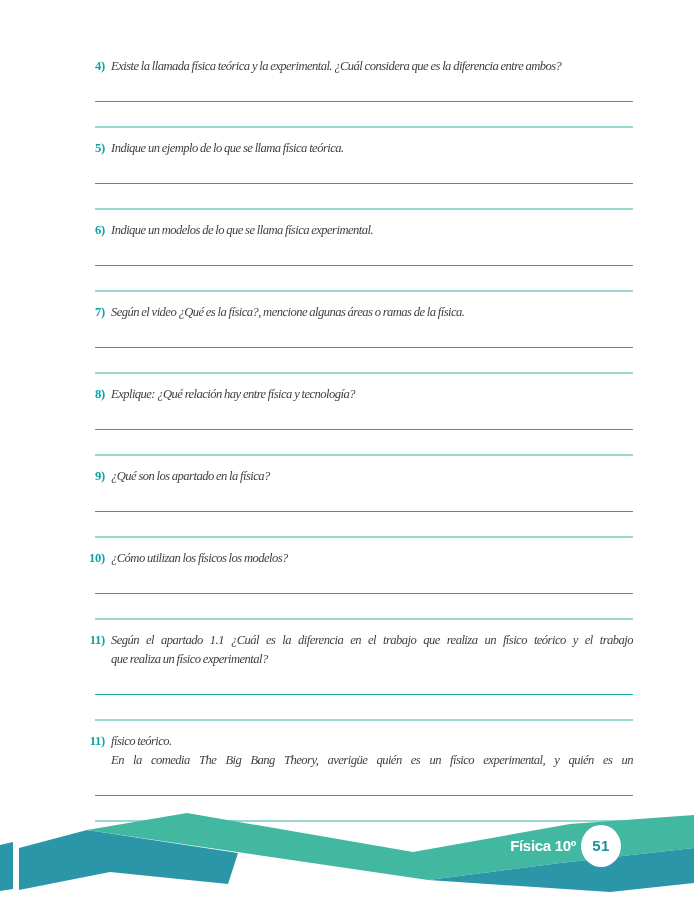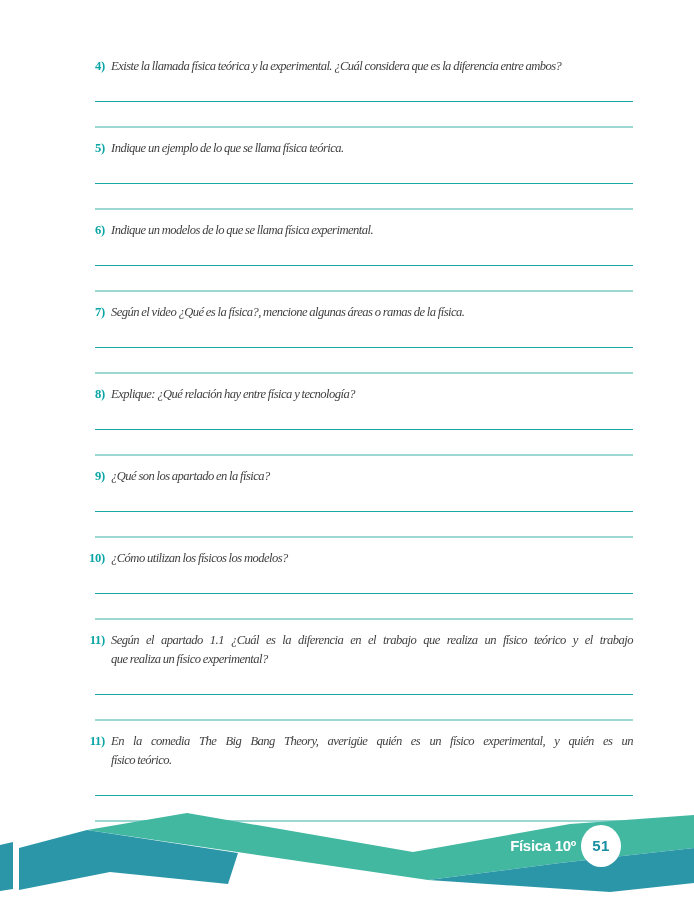--- a/index.html
+++ b/index.html
@@ -131,22 +131,22 @@
             <span class="q-line">que realiza un físico experimental?</span>
           </span>
         </div>
         <div class="ans-line strong"></div>
         <div class="ans-line light"></div>
       </div>
       <div class="question">
         <div class="q-row">
           <span class="q-num">11)</span>
           <span class="q-text">
+            <span class="q-line">físico teórico.</span>
             <span class="q-line q-line-justify">En la comedia The Big Bang Theory, averigüe quién es un físico experimental, y quién es un</span>
-            <span class="q-line">físico teórico.</span>
           </span>
         </div>
         <div class="ans-line strong"></div>
         <div class="ans-line light"></div>
       </div>
     </main>
 
   <svg class="footer-svg" viewBox="0 0 694 100" aria-hidden="true">
 
     <polygon points="0,45 13,42 13,89 0,91" fill="var(--ribbonDark)"></polygon>

